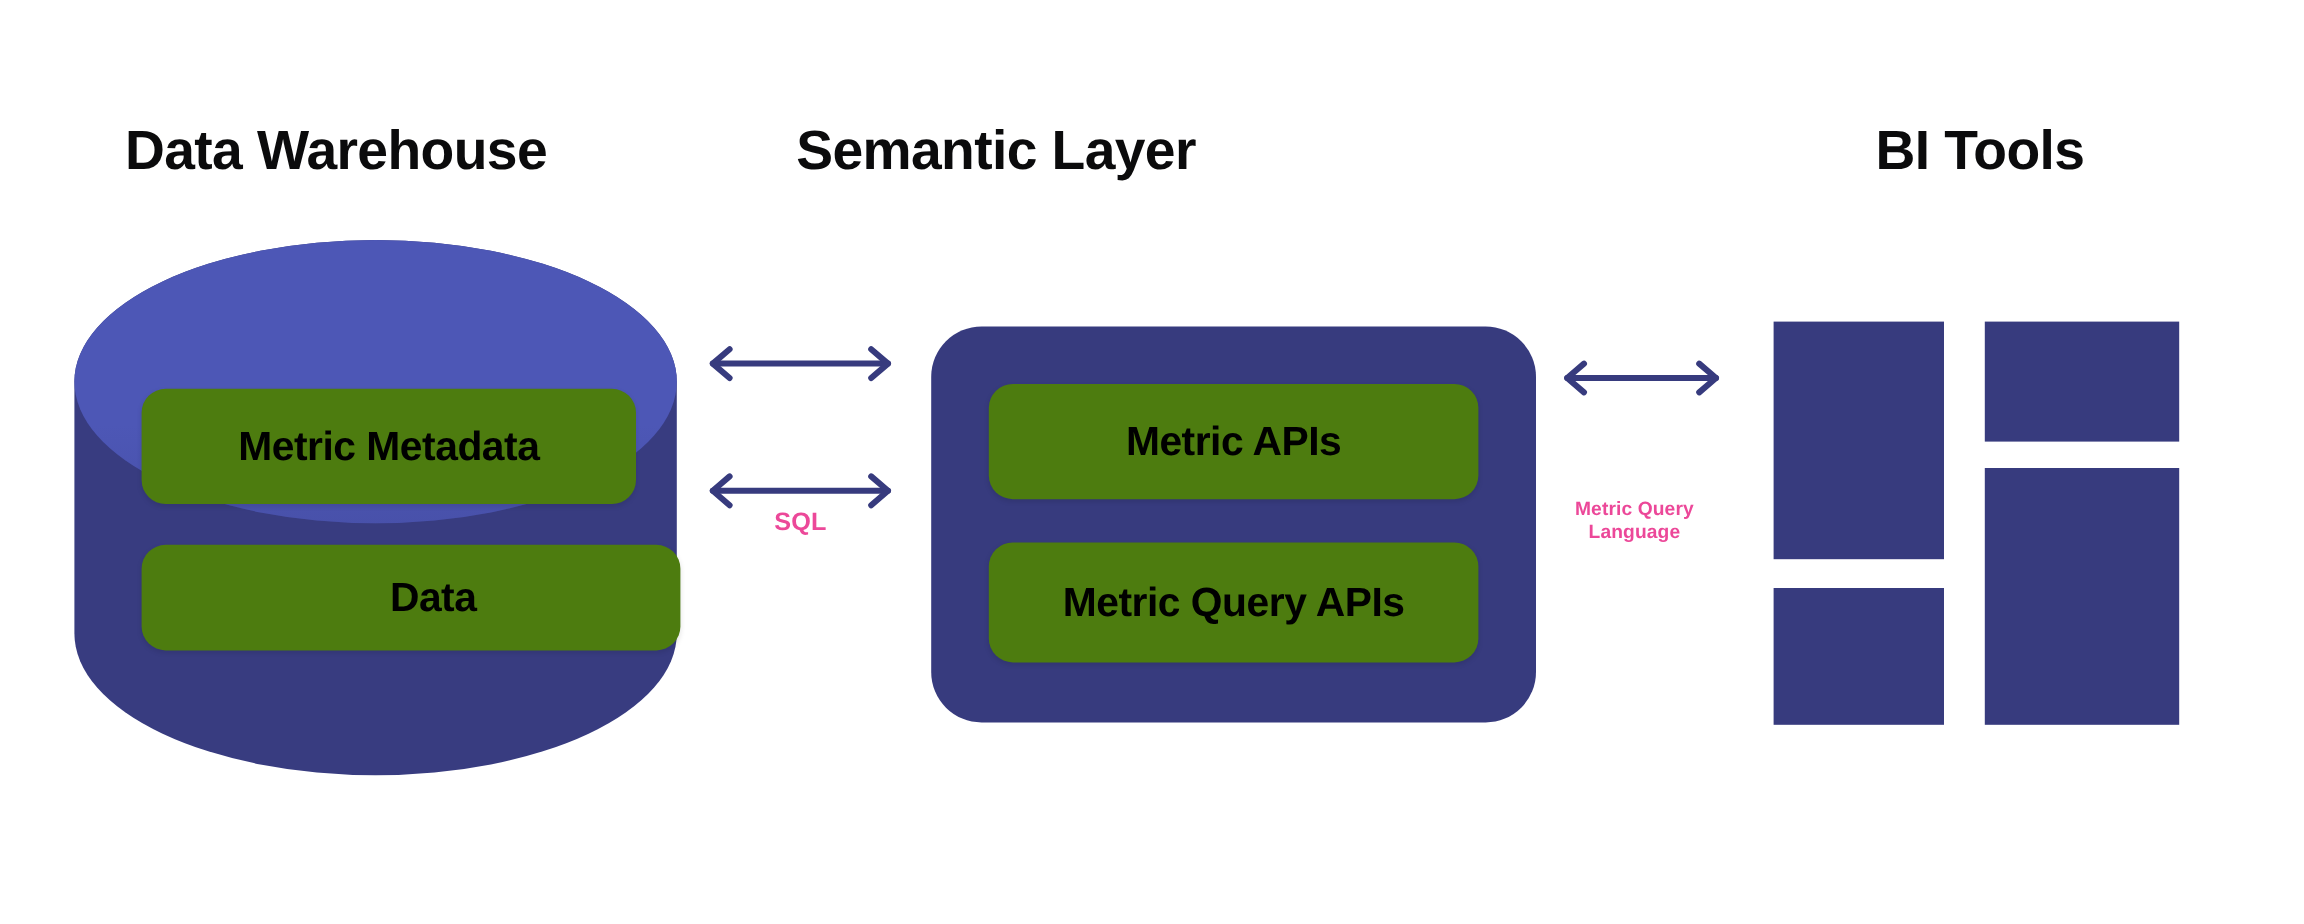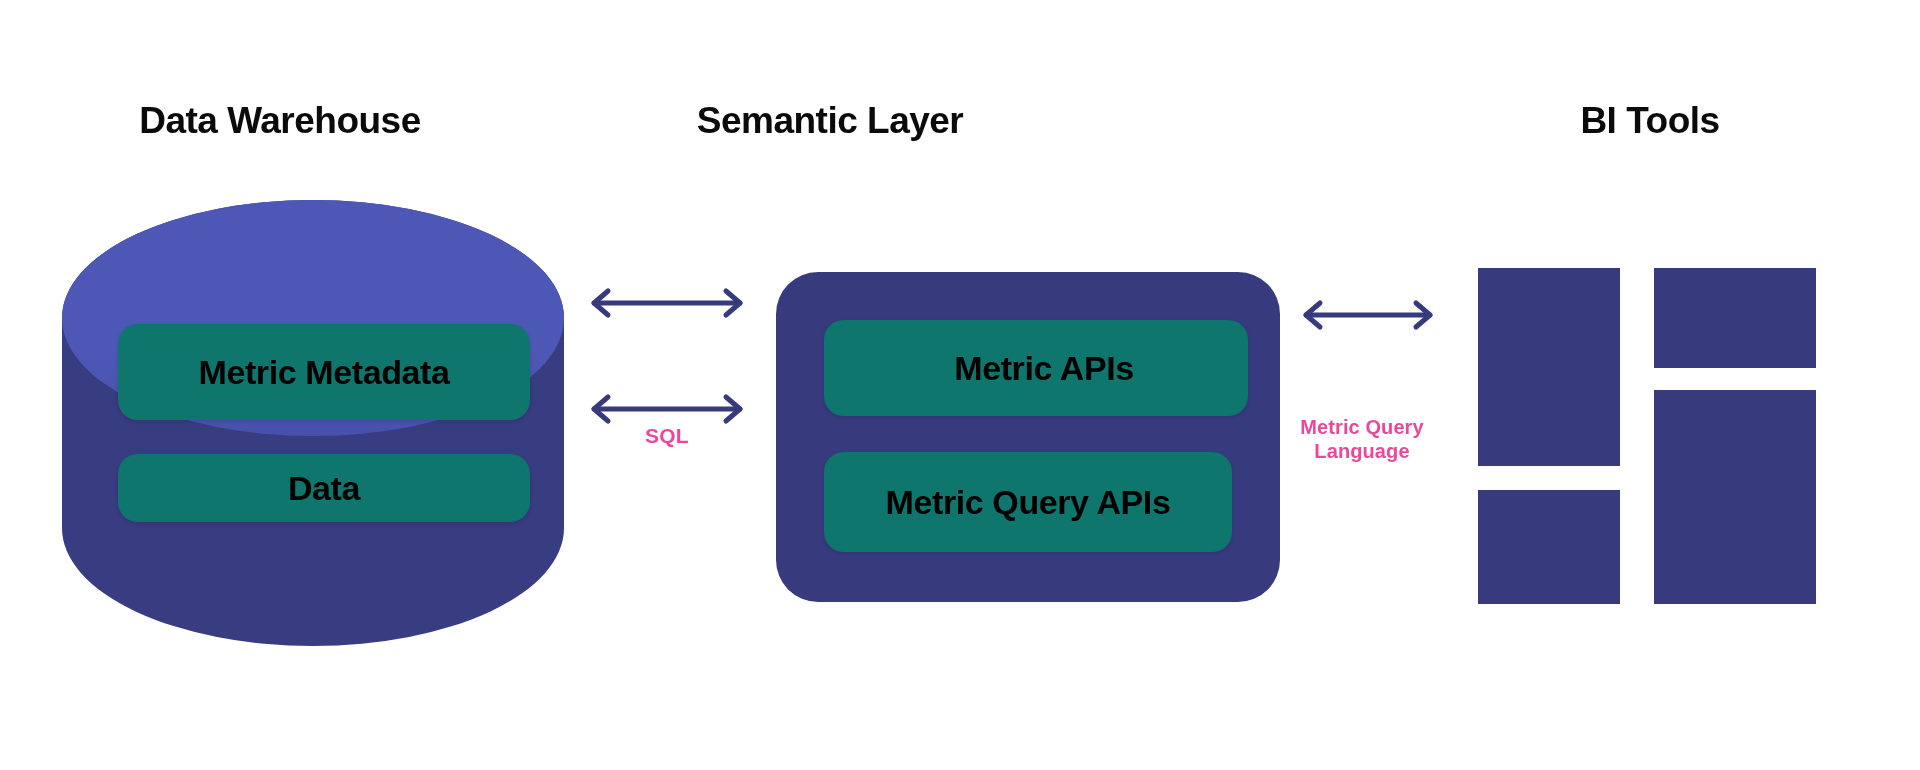--- a/index.html
+++ b/index.html
@@ -20,21 +20,21 @@
     left: 0; top: 0;
     width: 1920px;
     height: 770px;
   }
 
   
   .col-title {
     position: absolute;
     text-align: center;
     font-weight: bold;
-    font-size: 37px;
+    font-size: 46px;
     letter-spacing: -0.5px;
     color: #0b0b0c;
     white-space: nowrap;
     line-height: 1;
   }
   #title-warehouse { left: 60px;  top: 102px; width: 440px; }
   #title-semantic  { left: 610px; top: 102px; width: 440px; }
   #title-bitools   { left: 1430px;top: 102px; width: 440px; }
 
   
@@ -78,35 +78,35 @@
     top: 272px;
     width: 504px;
     height: 330px;
     background: #373b7e;
     border-radius: 42px;
   }
 
   
   .chip {
     position: absolute;
-    background: #0f766e;
+    background: #4d7c0f;
     border-radius: 20px;
     display: flex;
     align-items: center;
     justify-content: center;
     font-weight: bold;
     font-size: 34px;
     color: #000000;
     letter-spacing: -0.4px;
     white-space: nowrap;
     box-shadow: 0 2px 4px rgba(0,0,0,0.10);
   }
   #chip-metric-metadata { left: 118px;  top: 324px; width: 412px; height: 96px; }
-  #chip-data            { left: 118px;  top: 454px; width: 412px; height: 68px; }
-  #chip-metric-apis     { left: 824px;  top: 320px; width: 408px; height: 96px; padding-left: 16px; }
+  #chip-data            { left: 118px;  top: 454px; width: 412px; height: 88px; padding-left: 37px; }
+  #chip-metric-apis     { left: 824px;  top: 320px; width: 408px; height: 96px; }
   #chip-metric-query-apis{left: 824px;  top: 452px; width: 408px; height: 100px; }
 
   
   .arrow {
     position: absolute;
   }
   .arrow svg { display: block; overflow: visible; }
 
   #arrow-sql-top    { left: 584px; top: 288px; }
   #arrow-sql-bottom { left: 584px; top: 394px; }
@@ -124,21 +124,21 @@
     left: 584px;
     top: 424px;
     width: 166px;
     font-size: 21px;
     letter-spacing: 0.2px;
   }
   #label-mql {
     left: 1258px;
     top: 416px;
     width: 208px;
-    font-size: 20px;
+    font-size: 16px;
     letter-spacing: 0.1px;
   }
 
   
   #bi-tools {
     position: absolute;
     left: 1478px;
     top: 268px;
     width: 338px;
     height: 336px;

